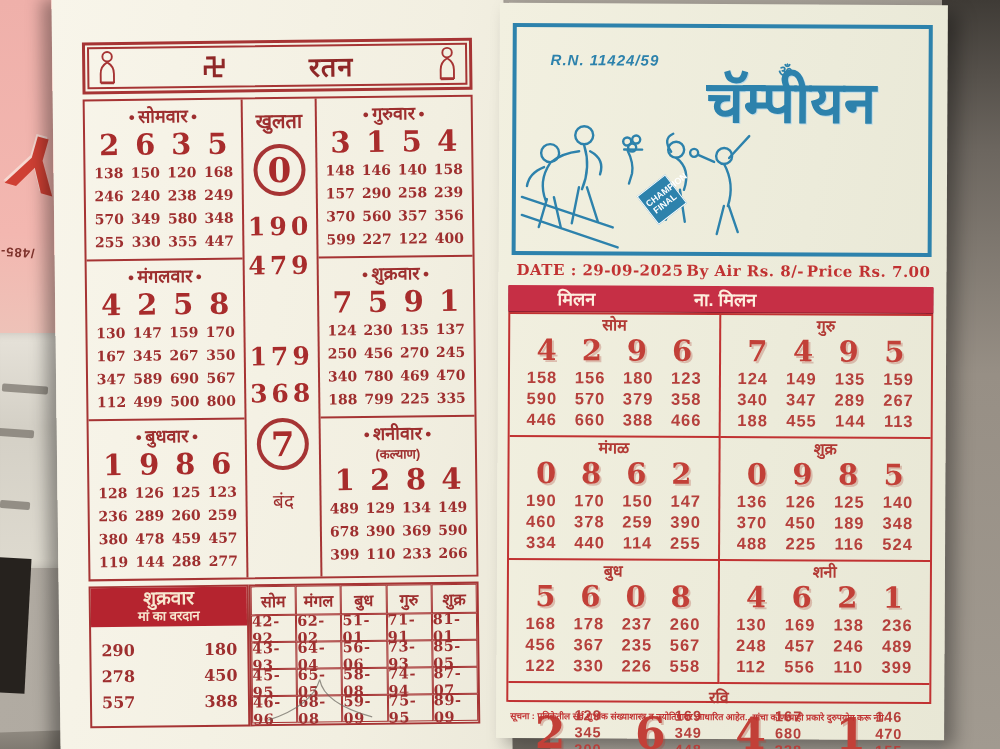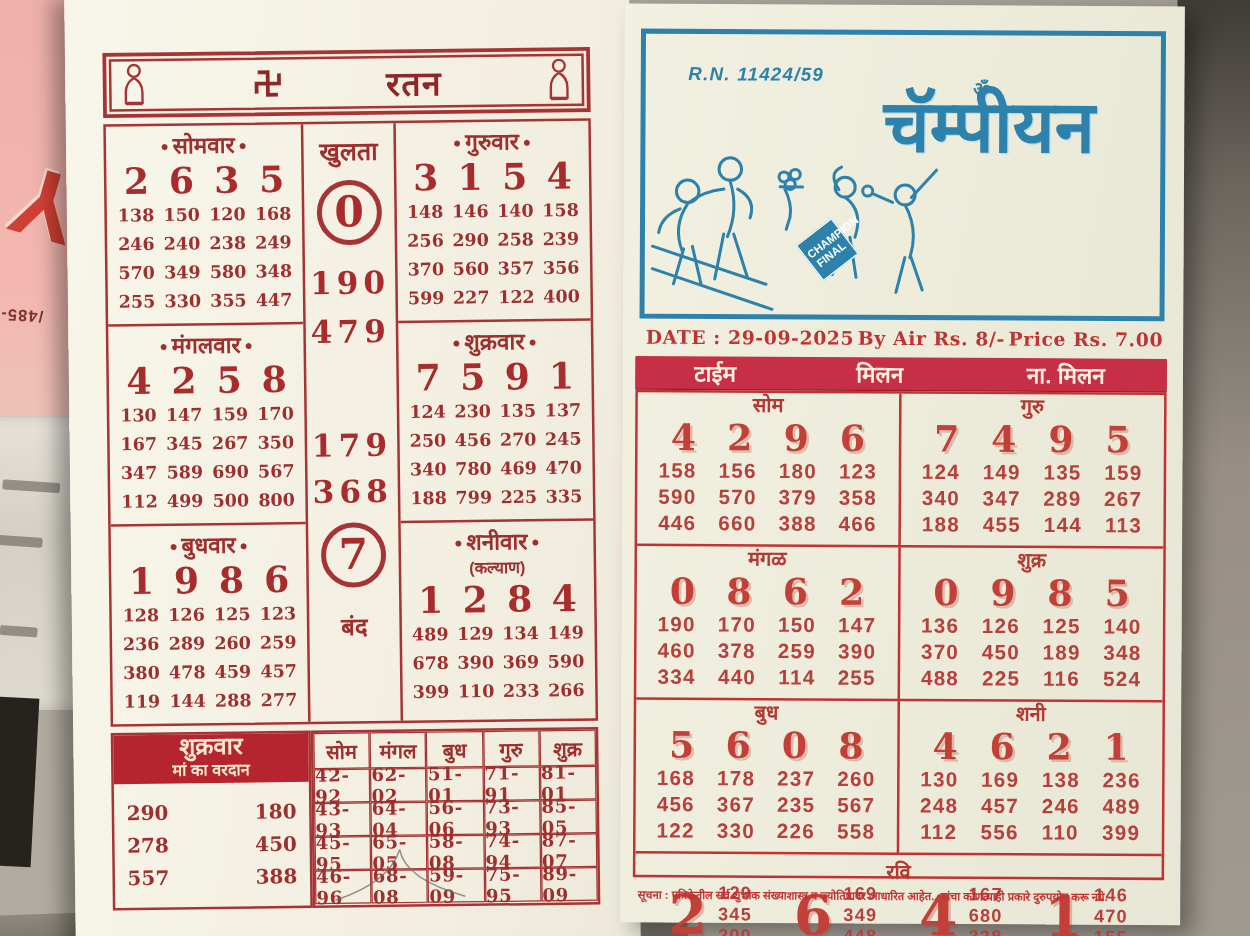--- a/index.html
+++ b/index.html
@@ -60,21 +60,21 @@
              color:#9e2f2f; line-height:23px; }
 
   .k-open-label { font-size:20px; font-weight:800; margin-top:8px; }
   .circle-digit { width:52px; height:52px; border:4px solid #a63434; border-radius:50%;
                   margin:10px auto 0; font-family:"DejaVu Serif",serif; font-size:34px;
                   font-weight:800; line-height:45px; color:#a82c2c; }
   .mid-num { font-family:"DejaVu Serif",serif; font-size:25px; font-weight:800;
              letter-spacing:4px; color:#a82c2c; }
   .mn1 { margin-top:16px; } .mn2 { margin-top:10px; } .mn3 { margin-top:62px; } .mn4 { margin-top:8px; }
   .mid-circle7 { margin-top:10px; }
-  .k-close-label { font-size:19px; font-weight:700; margin-top:18px; }
+  .k-close-label { font-size:19px; font-weight:400; margin-top:18px; }
 
   .k-bottom { margin-top:5px; display:flex; height:142px; }
   .friday-box { width:41%; border:2px solid #a63434; display:flex; flex-direction:column; }
   .friday-head { background:#b5242f; color:#f7e7cf; text-align:center; padding:1px 0 3px; }
   .fh1 { font-size:19px; font-weight:800; line-height:20px; }
   .fh2 { font-size:13px; font-weight:700; line-height:15px; }
   .friday-body { flex:1; display:flex; justify-content:space-between; align-items:center; padding:0 10px; }
   .fcol { display:flex; flex-direction:column; gap:7px; font-size:16px; font-weight:800;
           font-family:"DejaVu Serif",serif; color:#9e2f2f; }
   .fbig { font-family:"DejaVu Serif",serif; font-size:54px; font-weight:800; color:#b02424; }
@@ -329,21 +329,21 @@
               </div>
               <div style="display: contents;">
                 <div class="num-row">
                   <div style="display: contents;"><span>148</span></div>
                     <div style="display: contents;"><span>146</span></div>
                     <div style="display: contents;"><span>140</span></div>
                     <div style="display: contents;"><span>158</span></div>
                 </div>
               </div><div style="display: contents;">
                 <div class="num-row">
-                  <div style="display: contents;"><span>256</span></div>
+                  <div style="display: contents;"><span>157</span></div>
                     <div style="display: contents;"><span>290</span></div>
                     <div style="display: contents;"><span>258</span></div>
                     <div style="display: contents;"><span>239</span></div>
                 </div>
               </div><div style="display: contents;">
                 <div class="num-row">
                   <div style="display: contents;"><span>370</span></div>
                     <div style="display: contents;"><span>560</span></div>
                     <div style="display: contents;"><span>357</span></div>
                     <div style="display: contents;"><span>356</span></div>
@@ -575,21 +575,20 @@
       <div class="tag">CHAMPION FINAL</div>
     </div>
 
     <div class="date-row">
       <span>DATE : 29-09-2025</span>
       <span>By Air Rs. 8/-</span>
       <span>Price Rs. 7.00</span>
     </div>
 
     <div class="red-bar">
-      <span class="bh0">टाईम</span>
       <span class="bh1">मिलन</span>
       <span class="bh2">ना. मिलन</span>
     </div>
 
     <div class="champ-table">
       <div class="champ-grid">
         <div style="display: contents;">
           <div class="champ-block">
             <div class="cb-day">सोम</div>
             <div class="cb-digits">

